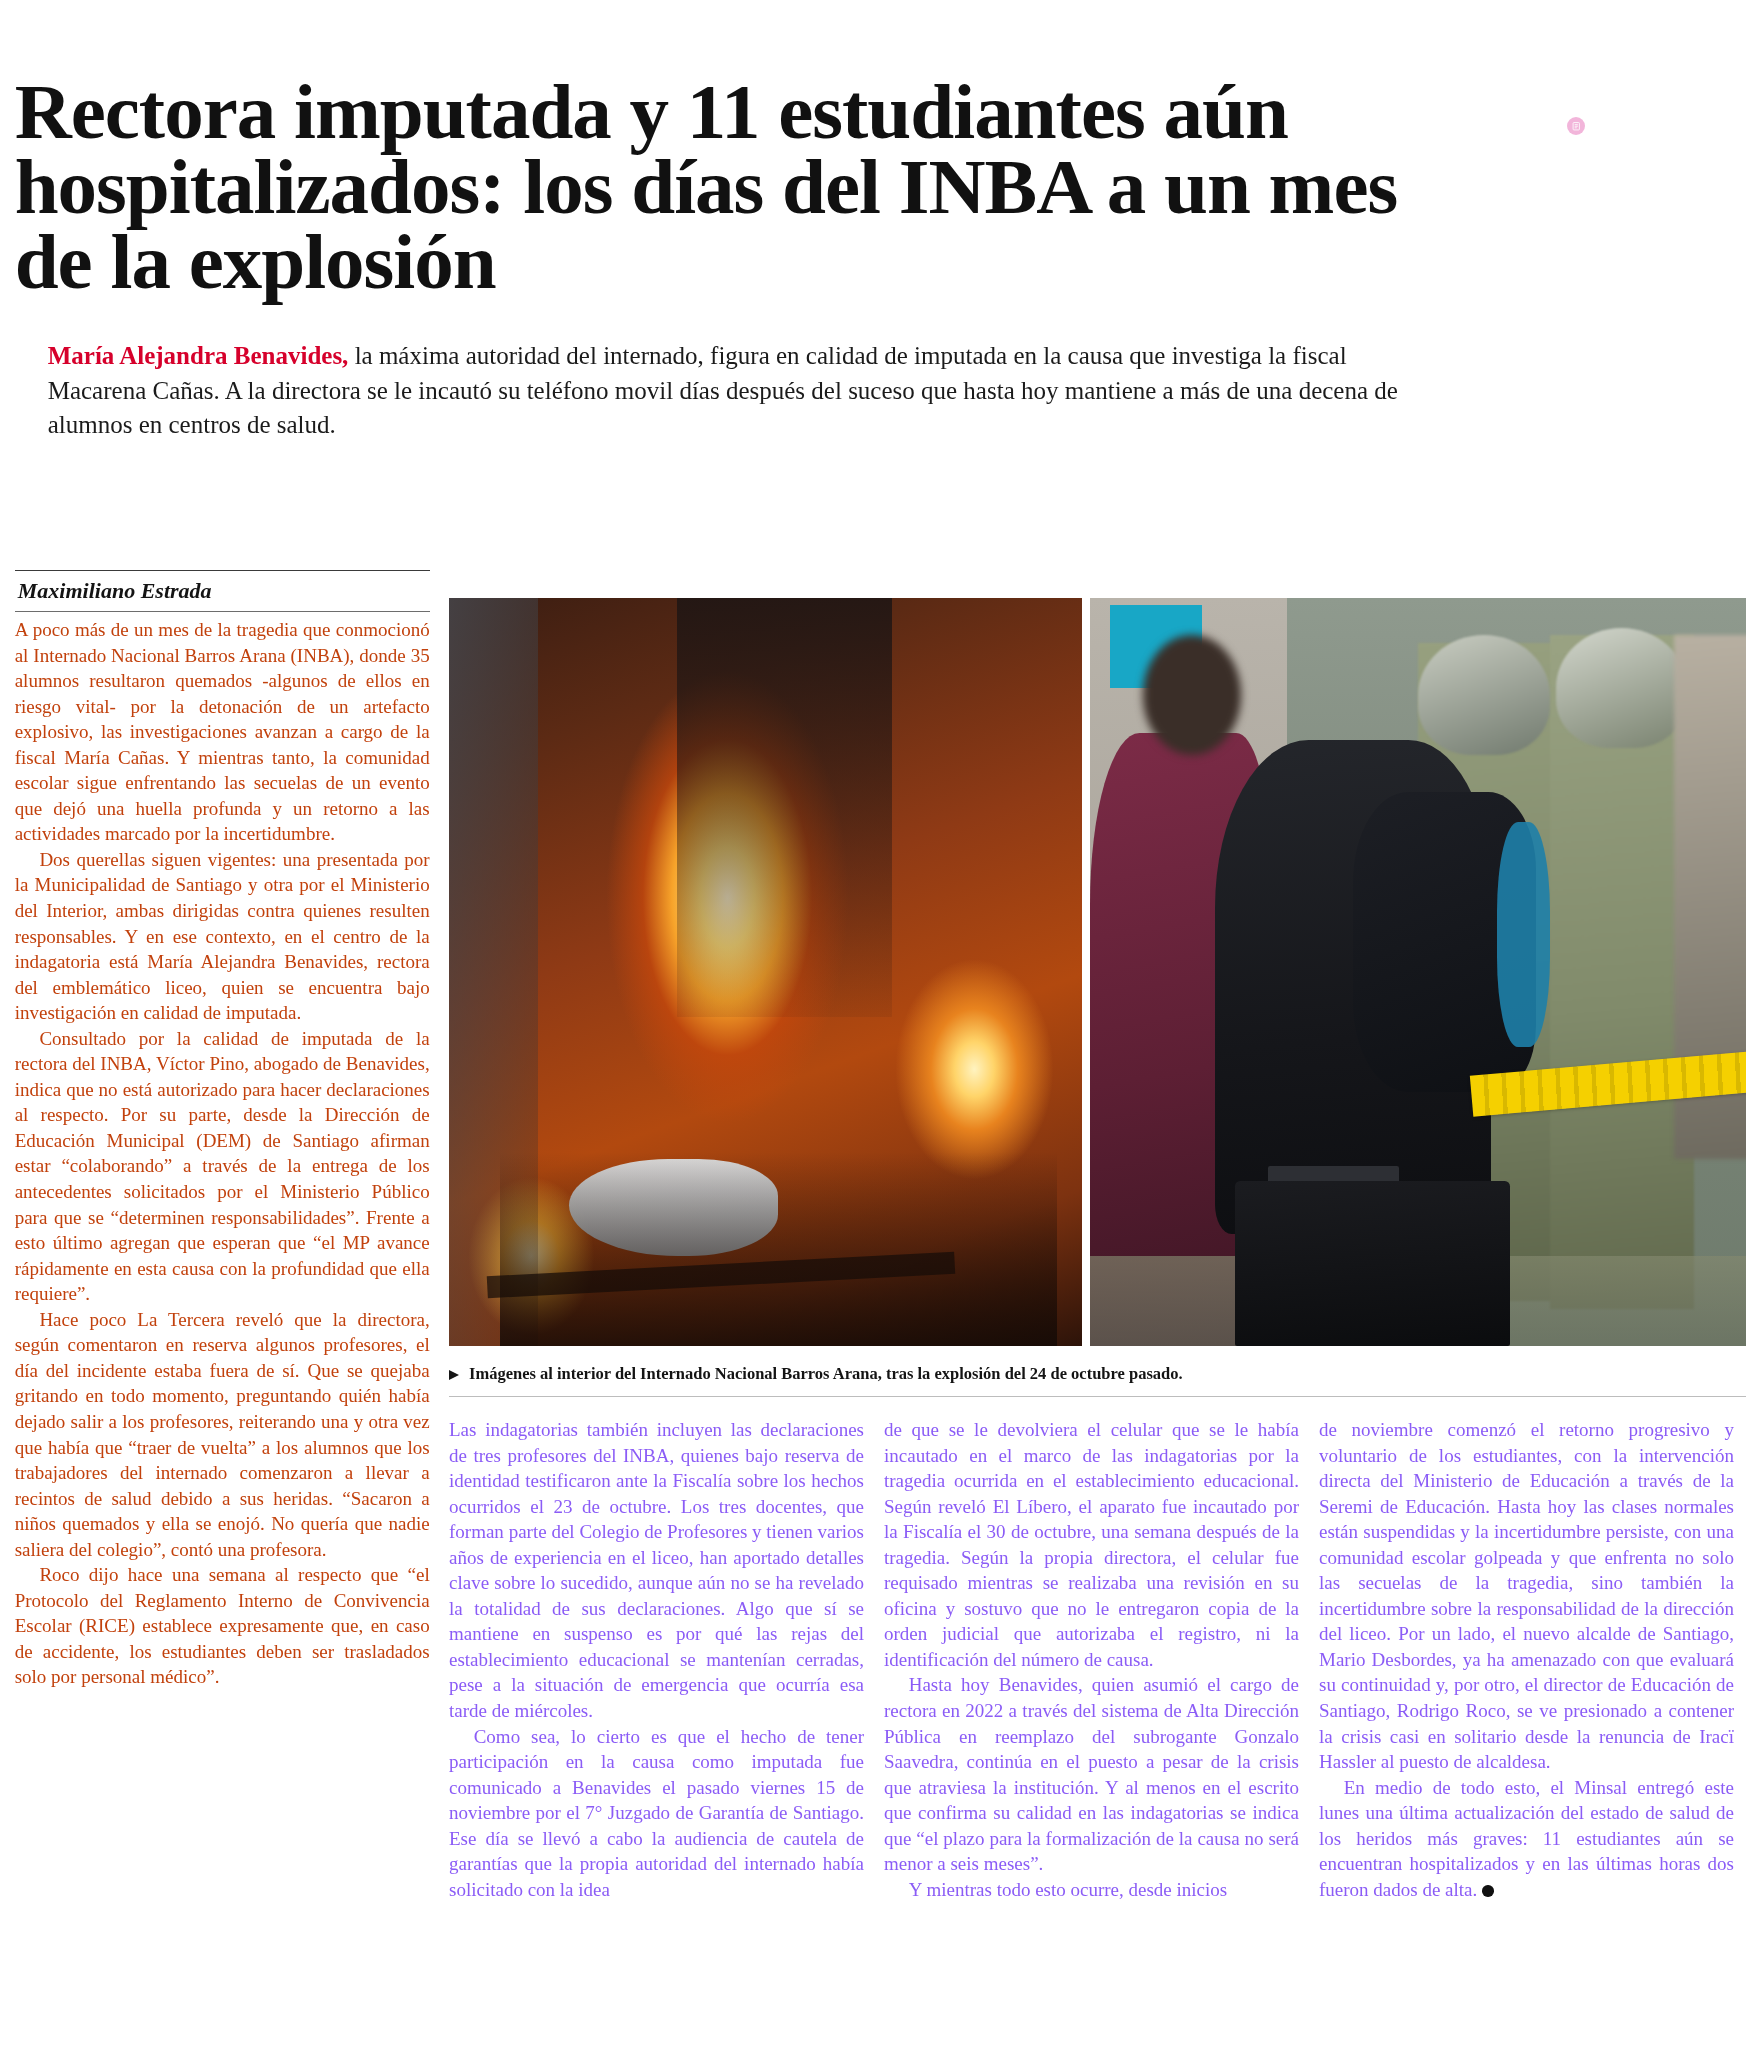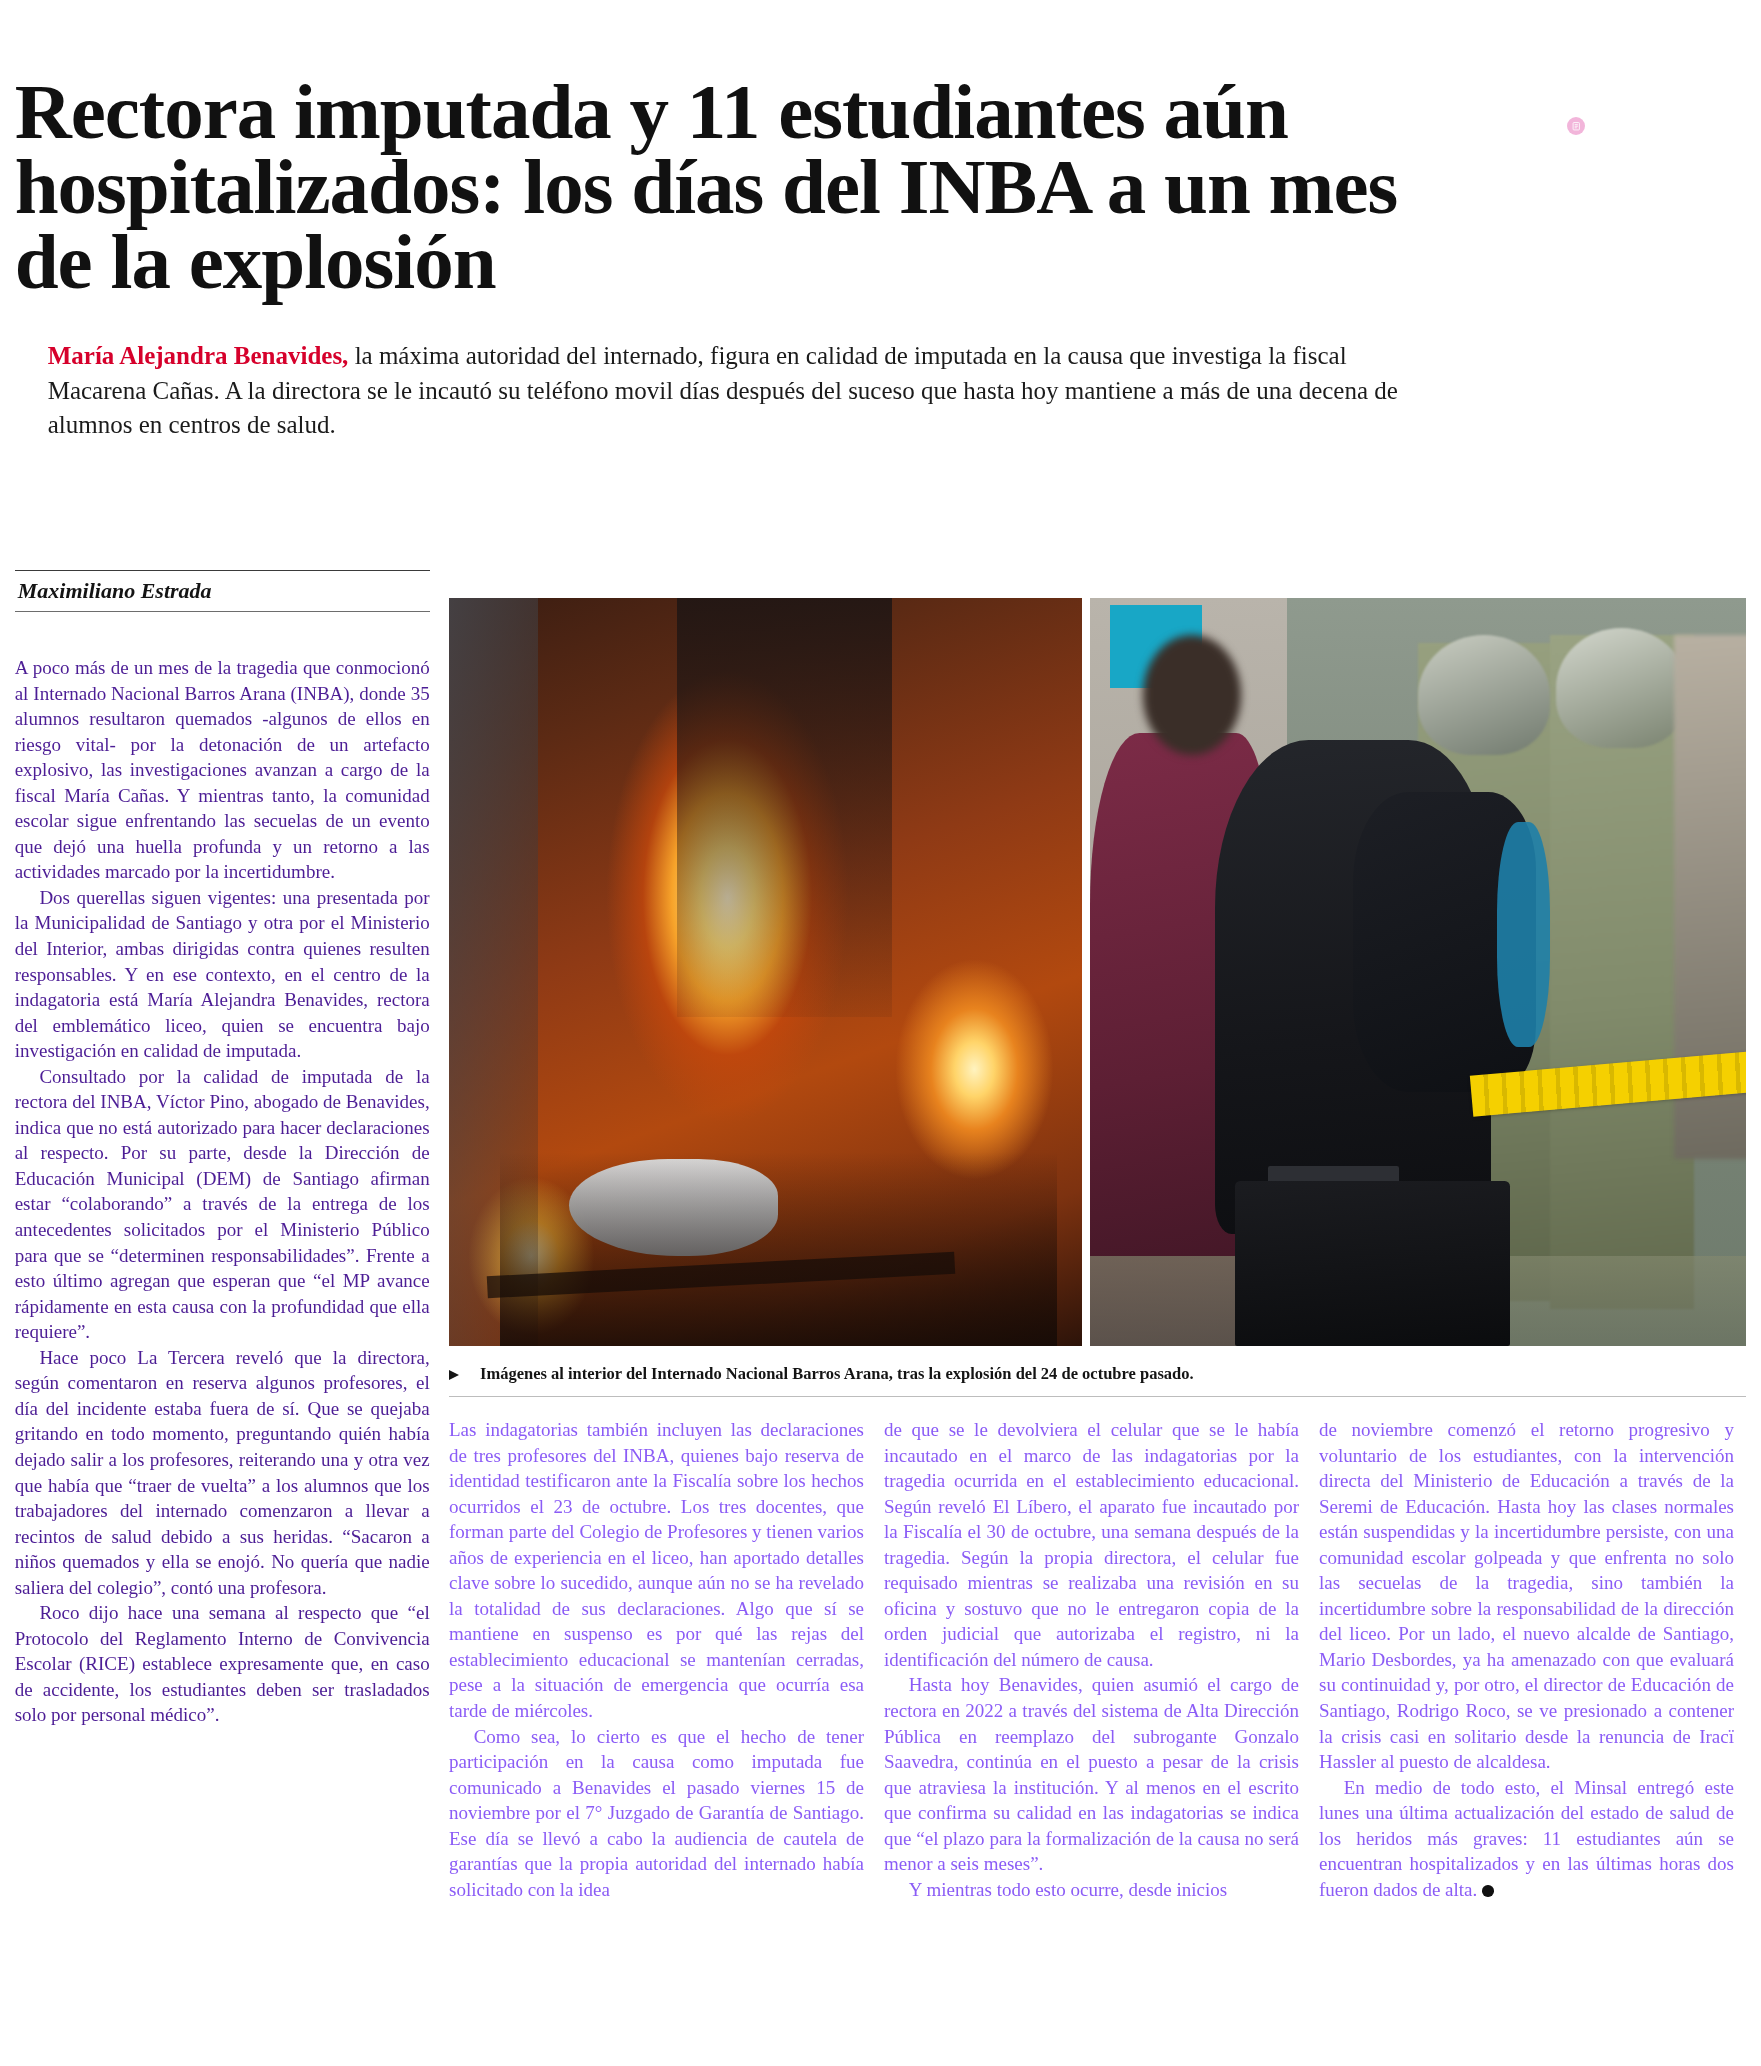--- a/index.html
+++ b/index.html
@@ -85,26 +85,26 @@
   }
   .byline-rule-bottom {
     border-top: 1px solid #6d6d6d;
     width: 100%;
   }
 
   
   .col-first {
     position: absolute;
     left: 14.7px;
-    top: 655px;
+    top: 617px;
     width: 415px;
     font-size: 19px;
     line-height: 1.345;
     text-align: justify;
-    color: #4c1d95;
+    color: #c2410c;
     -webkit-hyphens: auto;
     hyphens: auto;
   }
   .col-first p { margin: 0; text-indent: 0; }
   .col-first p + p { text-indent: 1.3em; margin-top: 0; }
 
   
   .photo-strip {
     position: absolute;
     left: 449px;
@@ -250,21 +250,21 @@
     position: absolute;
     left: 449px;
     top: 1364px;
     width: 1297px;
     font-size: 16.5px;
     line-height: 1.25;
     font-weight: 700;
     color: #141414;
     display: flex;
     align-items: baseline;
-    gap: 21px;
+    gap: 10px;
   }
   .caption .tri {
     display: inline-block;
     width: 0; height: 0;
     border-left: 10px solid #161616;
     border-top: 5.8px solid transparent;
     border-bottom: 5.8px solid transparent;
     transform: translateY(1px);
     flex: 0 0 auto;
   }

